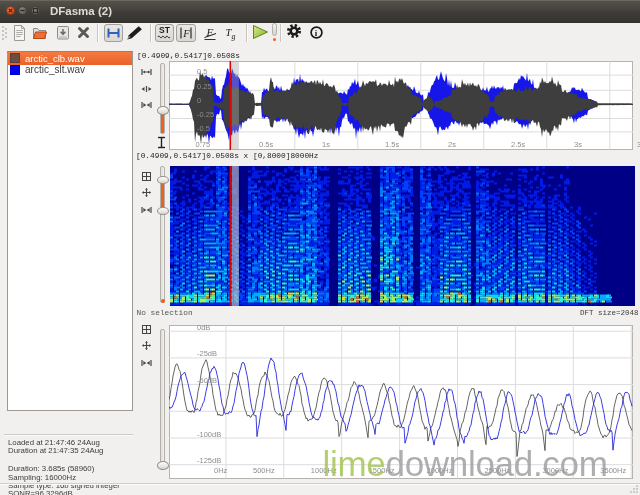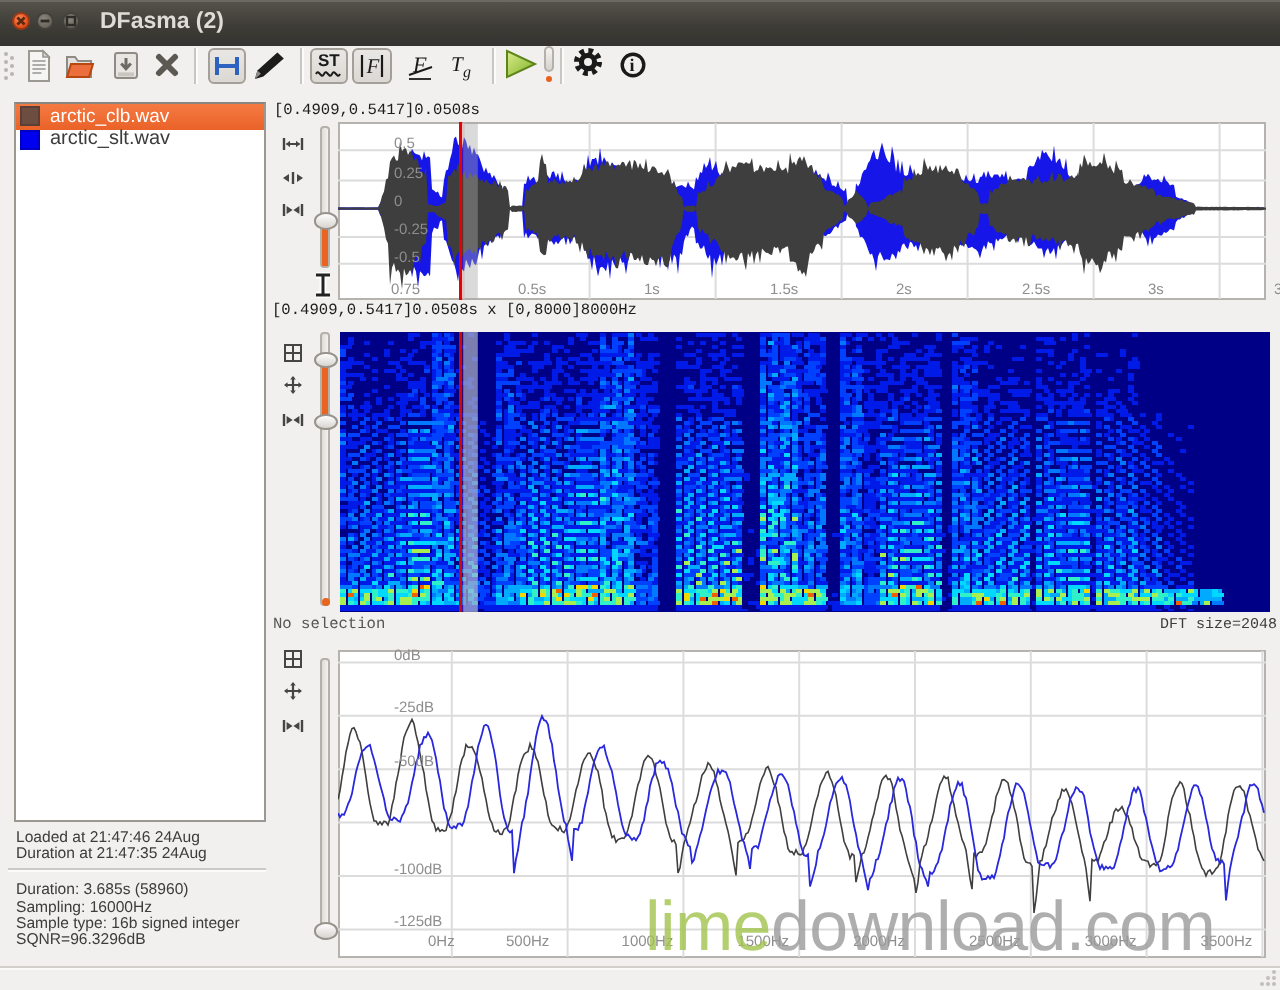--- a/index.html
+++ b/index.html
@@ -9,21 +9,21 @@
  background:linear-gradient(#55524b,#3e3c37 55%,#35332f);
  border-top:1px solid #6b6860;}
 .wbtn{position:absolute;top:5.5px;width:9px;height:9px;border-radius:50%;}
 .title{position:absolute;left:50px;top:4.5px;color:#dfdbd6;font-size:11.5px;font-weight:bold;}
 .glabel{position:absolute;color:#1c1c1c;font-size:7.8px;}
 .axlab{position:absolute;color:#8e8e8e;font-size:7.5px;padding-left:26px;}
 .plot{position:absolute;background:#fff;border:1px solid #b6b3ae;}
 .sep{position:absolute;width:1px;background:#c9c6c1;box-shadow:1px 0 0 #fbfbfa;}
 .tbtn{position:absolute;border:1px solid #a49f98;border-radius:3px;
  background:linear-gradient(#e9e7e4,#dbd8d4);}
-.infoline{position:absolute;left:8px;color:#3c3c3c;font-size:7.8px;}
+.infoline{position:absolute;left:8px;color:#3c3c3c;font-size:7.8px;margin-top:24px;}
 .knob{position:absolute;width:12px;height:8.5px;border-radius:50%;
  background:linear-gradient(#fdfdfd,#d8d5d0);border:1px solid #97938c;}
 .track{position:absolute;width:5px;border:1px solid #b3afa9;border-radius:2px;
  background:linear-gradient(90deg,#dedbd7,#f3f2f0);}
 </style></head>
 <body>
 
 <div class="titlebar"></div>
 <div class="wbtn" style="left:6px;background:radial-gradient(circle at 40% 35%,#f68b5a,#ea5420 60%,#c74518);border:0.5px solid #9e3a12"></div>
 <svg class="abs" style="left:6px;top:5.5px" width="9" height="9">

